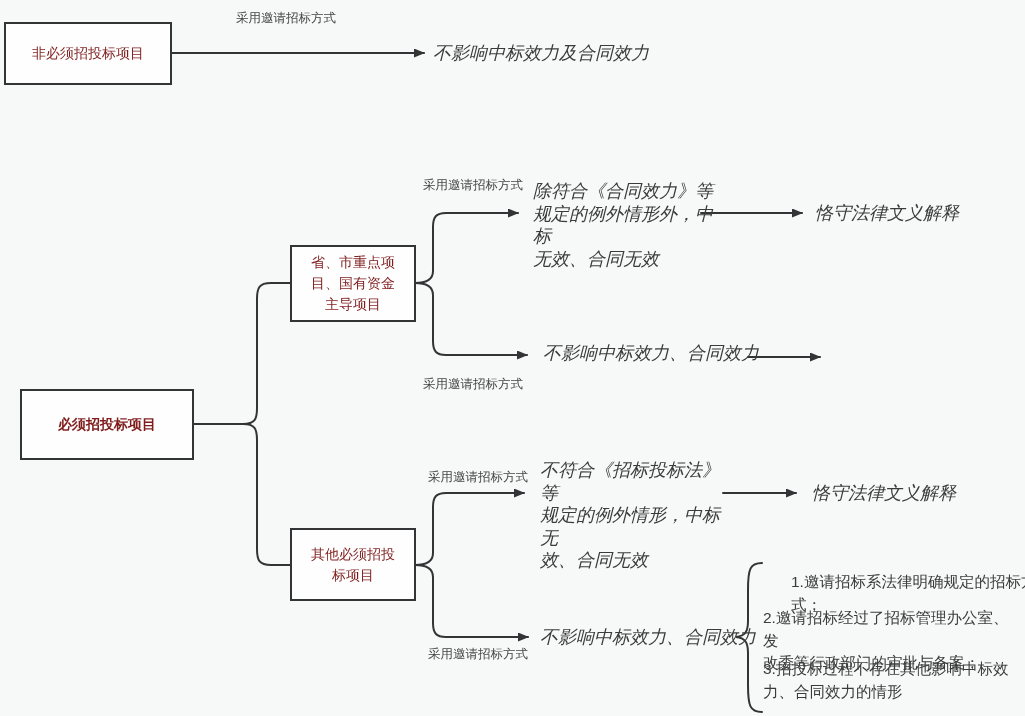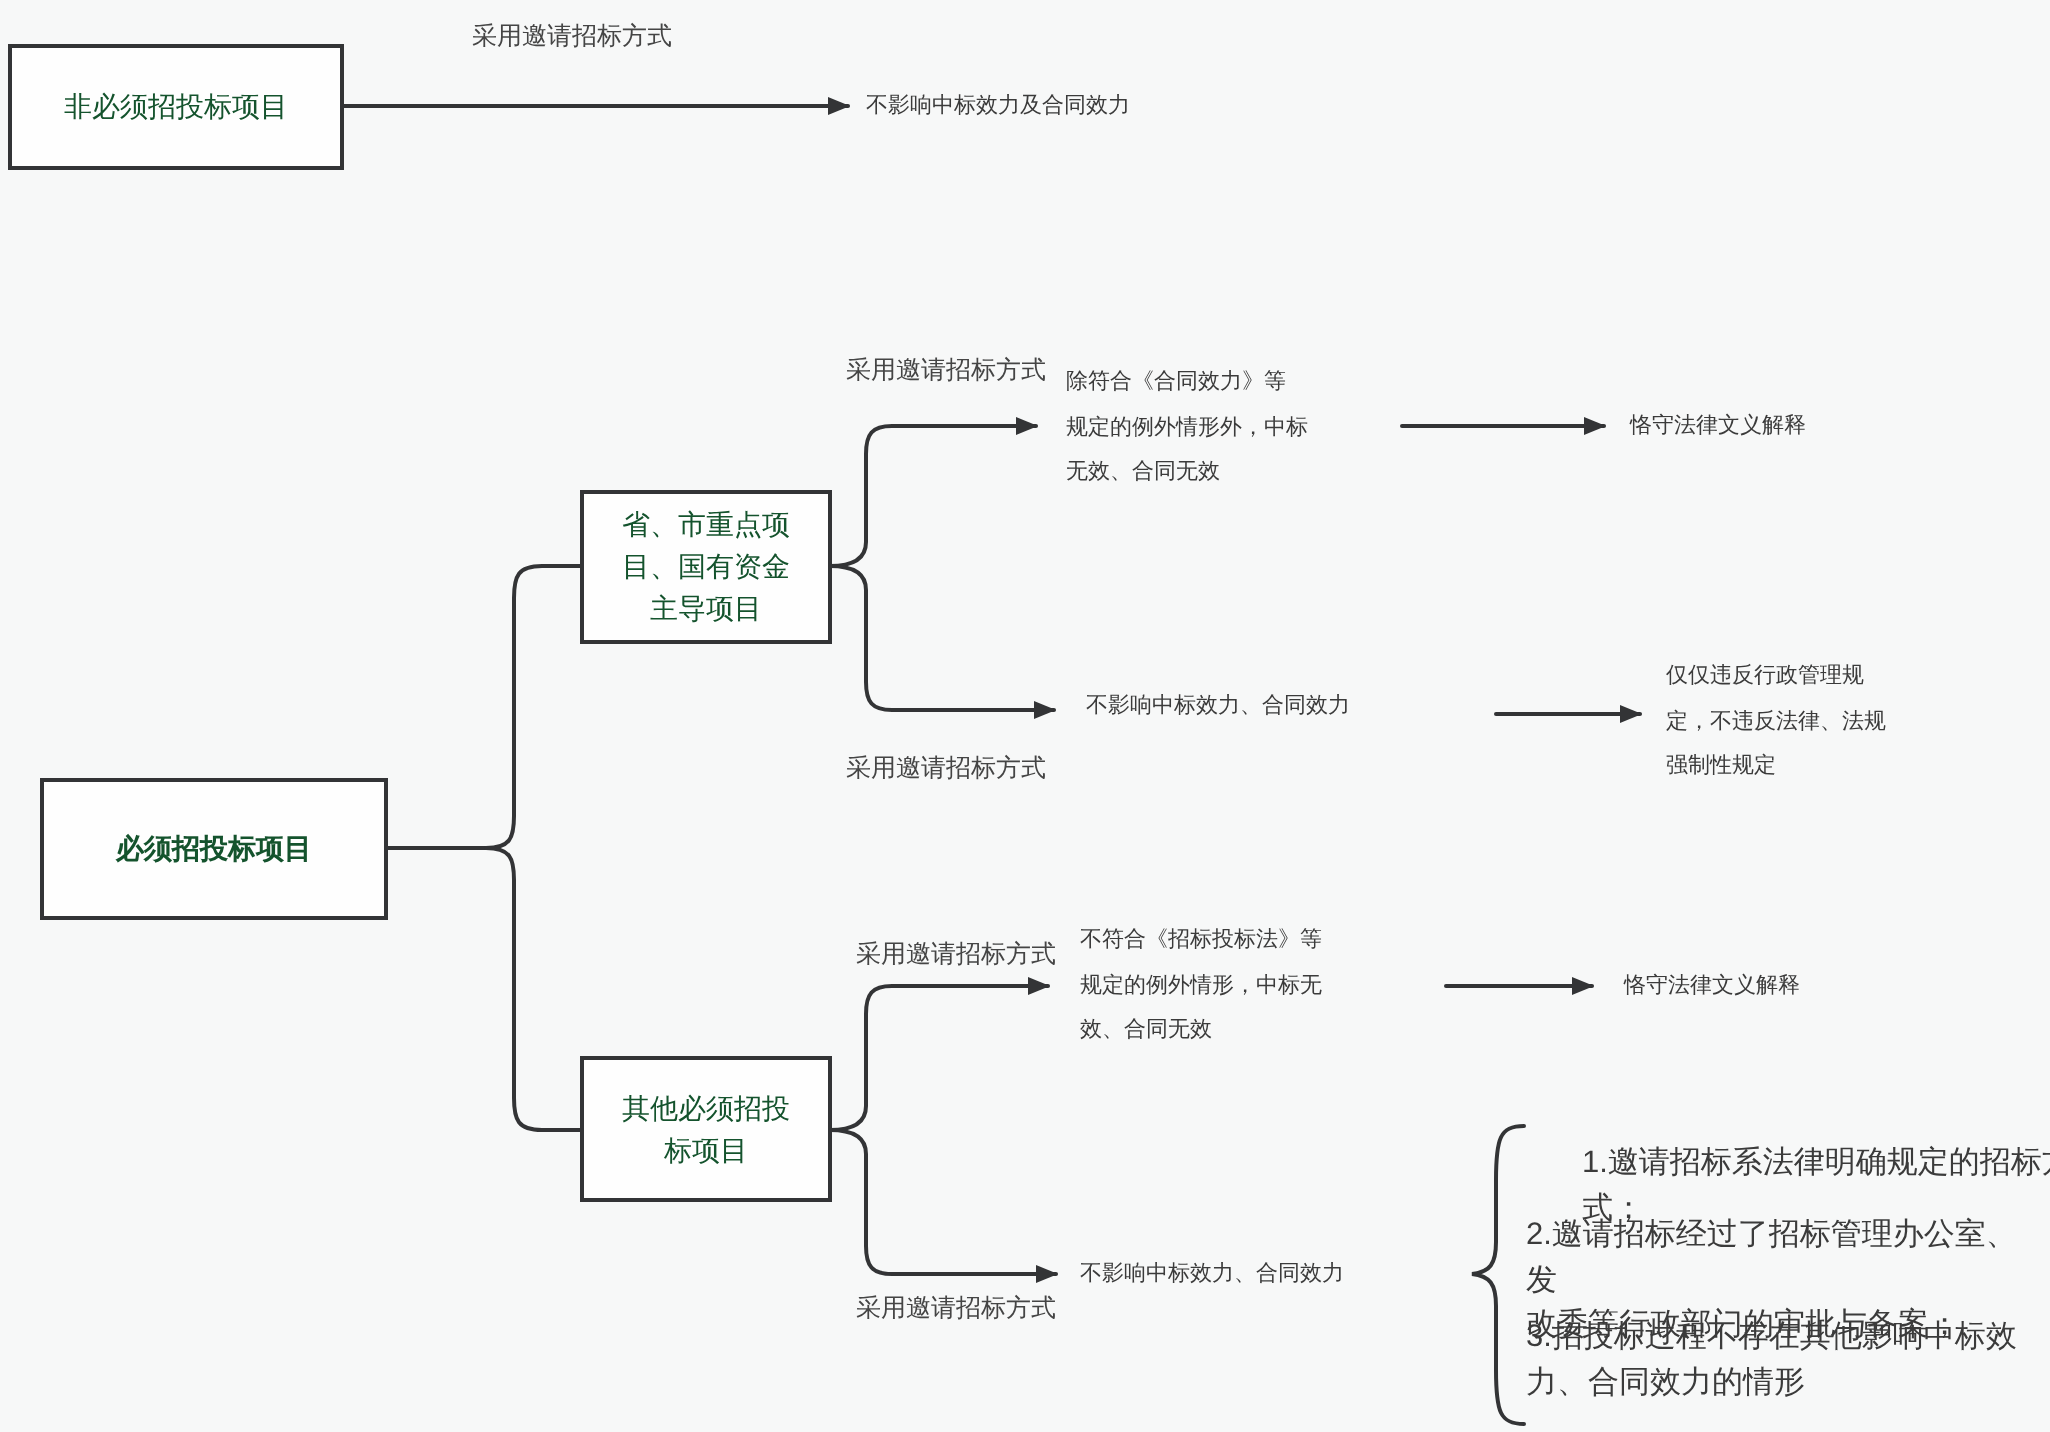--- a/index.html
+++ b/index.html
@@ -16,28 +16,29 @@
   }
   .stage svg{position:absolute;left:0;top:0;}
   .node{
     position:absolute;
     background:#fefefe;
     border:2px solid #333436;
     box-sizing:border-box;
     display:flex;align-items:center;justify-content:center;
     text-align:center;
     font-size:14px;line-height:21px;
-    color:#14532d;
+    color:#7f1d1d;
     white-space:pre-line;
   }
   .flowtext{
     position:absolute;
-    font-size:11px;line-height:22.5px;
+    font-size:18px;line-height:22.5px;
     color:#3b3b3b;
     white-space:pre-line;
+    font-style:italic;
   }
   .nowrap{white-space:nowrap;}
   .edgelabel{
     position:absolute;
     font-size:12.5px;line-height:17px;
     color:#454545;
     white-space:nowrap;
   }
   .cond{
     position:absolute;
@@ -107,23 +108,20 @@
   <div class="edgelabel" style="left:428px;top:646px;">采用邀请招标方式</div>
 
   <div class="flowtext nowrap" style="left:433px;top:42px;">不影响中标效力及合同效力</div>
 
   <div class="flowtext" style="left:533px;top:180px;width:190px;">除符合《合同效力》等
 规定的例外情形外，中标
 无效、合同无效</div>
   <div class="flowtext nowrap" style="left:815px;top:202px;">恪守法律文义解释</div>
 
   <div class="flowtext nowrap" style="left:543px;top:342px;">不影响中标效力、合同效力</div>
-  <div class="flowtext" style="left:833px;top:327px;width:180px;">仅仅违反行政管理规
-定，不违反法律、法规
-强制性规定</div>
 
   <div class="flowtext" style="left:540px;top:459px;width:190px;">不符合《招标投标法》等
 规定的例外情形，中标无
 效、合同无效</div>
   <div class="flowtext nowrap" style="left:812px;top:482px;">恪守法律文义解释</div>
 
   <div class="flowtext nowrap" style="left:540px;top:626px;">不影响中标效力、合同效力</div>
 
   <div class="cond" style="left:763px;top:571px;width:260px;margin-left:28px;">1.邀请招标系法律明确规定的招标方式；</div>
   <div class="cond" style="left:763px;top:607px;width:260px;">2.邀请招标经过了招标管理办公室、发

